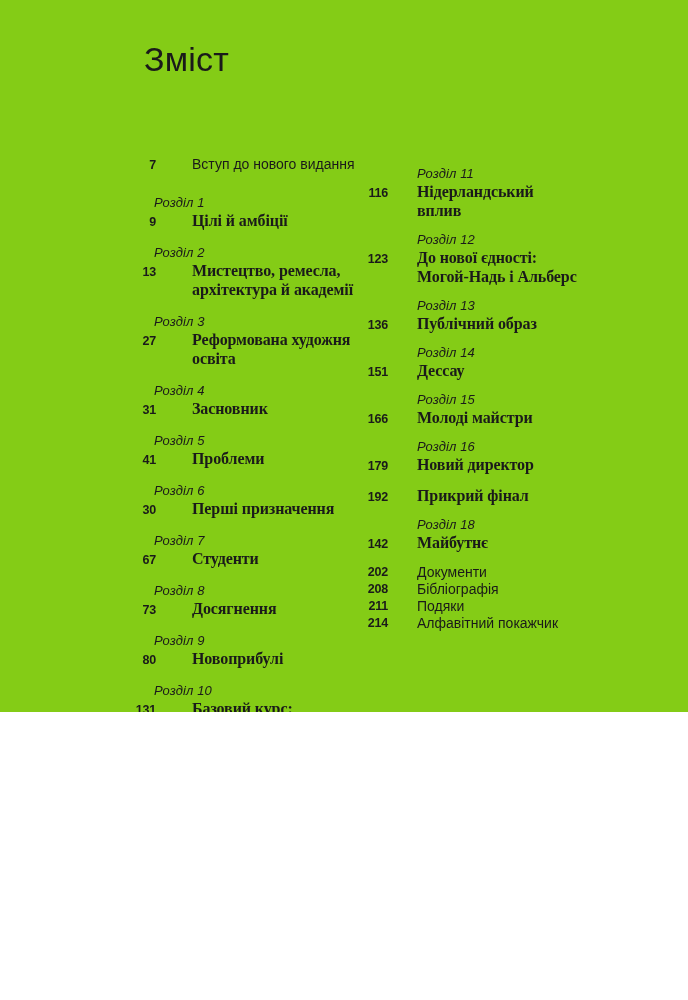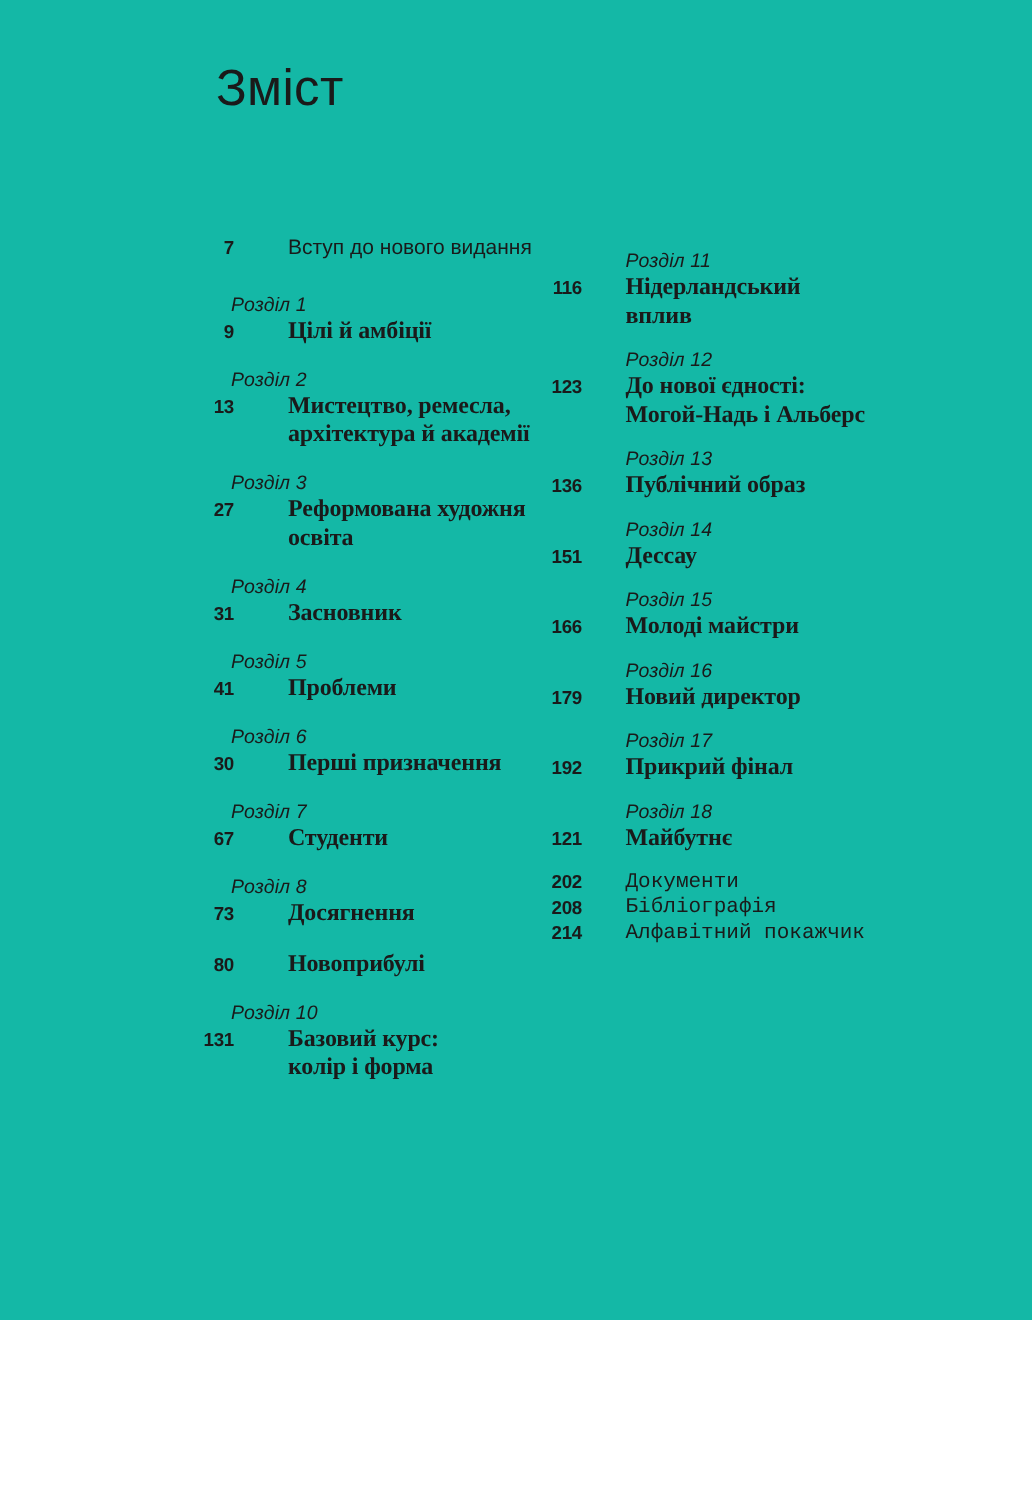--- a/index.html
+++ b/index.html
@@ -1,21 +1,21 @@
 <!DOCTYPE html>
 <html><head>
 <meta charset="utf-8">
 <style>
   html,body{margin:0;padding:0;}
   body{
     width:688px;height:1000px;background:#ffffff;
     font-family:"Liberation Sans",sans-serif;color:#1a1a1a;
     -webkit-font-smoothing:antialiased;
   }
-  .page{position:relative;width:688px;height:880px;background:#14b8a6;overflow:hidden;}
+  .page{position:relative;width:688px;height:712px;background:#84cc16;overflow:hidden;}
   .doc-title{
     position:absolute;left:144px;top:42px;
     font-size:34px;line-height:34px;letter-spacing:0.2px;font-weight:400;
   }
   .col{position:absolute;}
   .col-left{left:128px;top:156px;width:246px;}
   .col-right{left:360px;top:166px;width:252px;}
 
   .row{display:flex;align-items:baseline;}
   .num{
@@ -35,21 +35,21 @@
     font-size:16px;line-height:19px;letter-spacing:-0.1px;
     white-space:pre-line;
   }
   .sans-text{font-size:14px;line-height:17px;}
 
   .intro-row{margin-bottom:22px;}
   .col-left  .block{margin-bottom:15px;}
   .col-right .block{margin-bottom:12px;}
   .backmatter{margin-top:5px;}
   .back-row{line-height:15.2px;align-items:center;}
-  .back-row .row-text{font-size:14px;font-family:Liberation Mono, monospace;}
+  .back-row .row-text{font-size:14px;}
 
   .folio{
     position:absolute;left:586px;top:944px;width:20px;text-align:right;
     font-weight:700;font-size:12.5px;
   }
 </style>
 </head>
 <body>
 
 <div class="page">
@@ -123,20 +123,21 @@
 
     <div class="block">
       <div class="rozdil">Розділ 8</div>
       <div class="row">
         <span class="num">73</span>
         <span class="row-text chapter-title">Досягнення</span>
       </div>
     </div>
 
     <div class="block">
+      <div class="rozdil">Розділ 9</div>
       <div class="row">
         <span class="num">80</span>
         <span class="row-text chapter-title">Новоприбулі</span>
       </div>
     </div>
 
     <div class="block">
       <div class="rozdil">Розділ 10</div>
       <div class="row">
         <span class="num">131</span>
@@ -193,45 +194,48 @@
 
     <div class="block">
       <div class="rozdil">Розділ 16</div>
       <div class="row">
         <span class="num">179</span>
         <span class="row-text chapter-title">Новий директор</span>
       </div>
     </div>
 
     <div class="block">
-      <div class="rozdil">Розділ 17</div>
       <div class="row">
         <span class="num">192</span>
         <span class="row-text chapter-title">Прикрий фінал</span>
       </div>
     </div>
 
     <div class="block">
       <div class="rozdil">Розділ 18</div>
       <div class="row">
-        <span class="num">121</span>
+        <span class="num">142</span>
         <span class="row-text chapter-title">Майбутнє</span>
       </div>
     </div>
 
     <div class="backmatter">
       <div class="row back-row">
         <span class="num">202</span>
         <span class="row-text sans-text">Документи</span>
       </div>
       <div class="row back-row">
         <span class="num">208</span>
         <span class="row-text sans-text">Бібліографія</span>
       </div>
       <div class="row back-row">
+        <span class="num">211</span>
+        <span class="row-text sans-text">Подяки</span>
+      </div>
+      <div class="row back-row">
         <span class="num">214</span>
         <span class="row-text sans-text">Алфавітний покажчик</span>
       </div>
     </div>
 
   </div>
 
   <div class="folio">5</div>
 
 </div>

